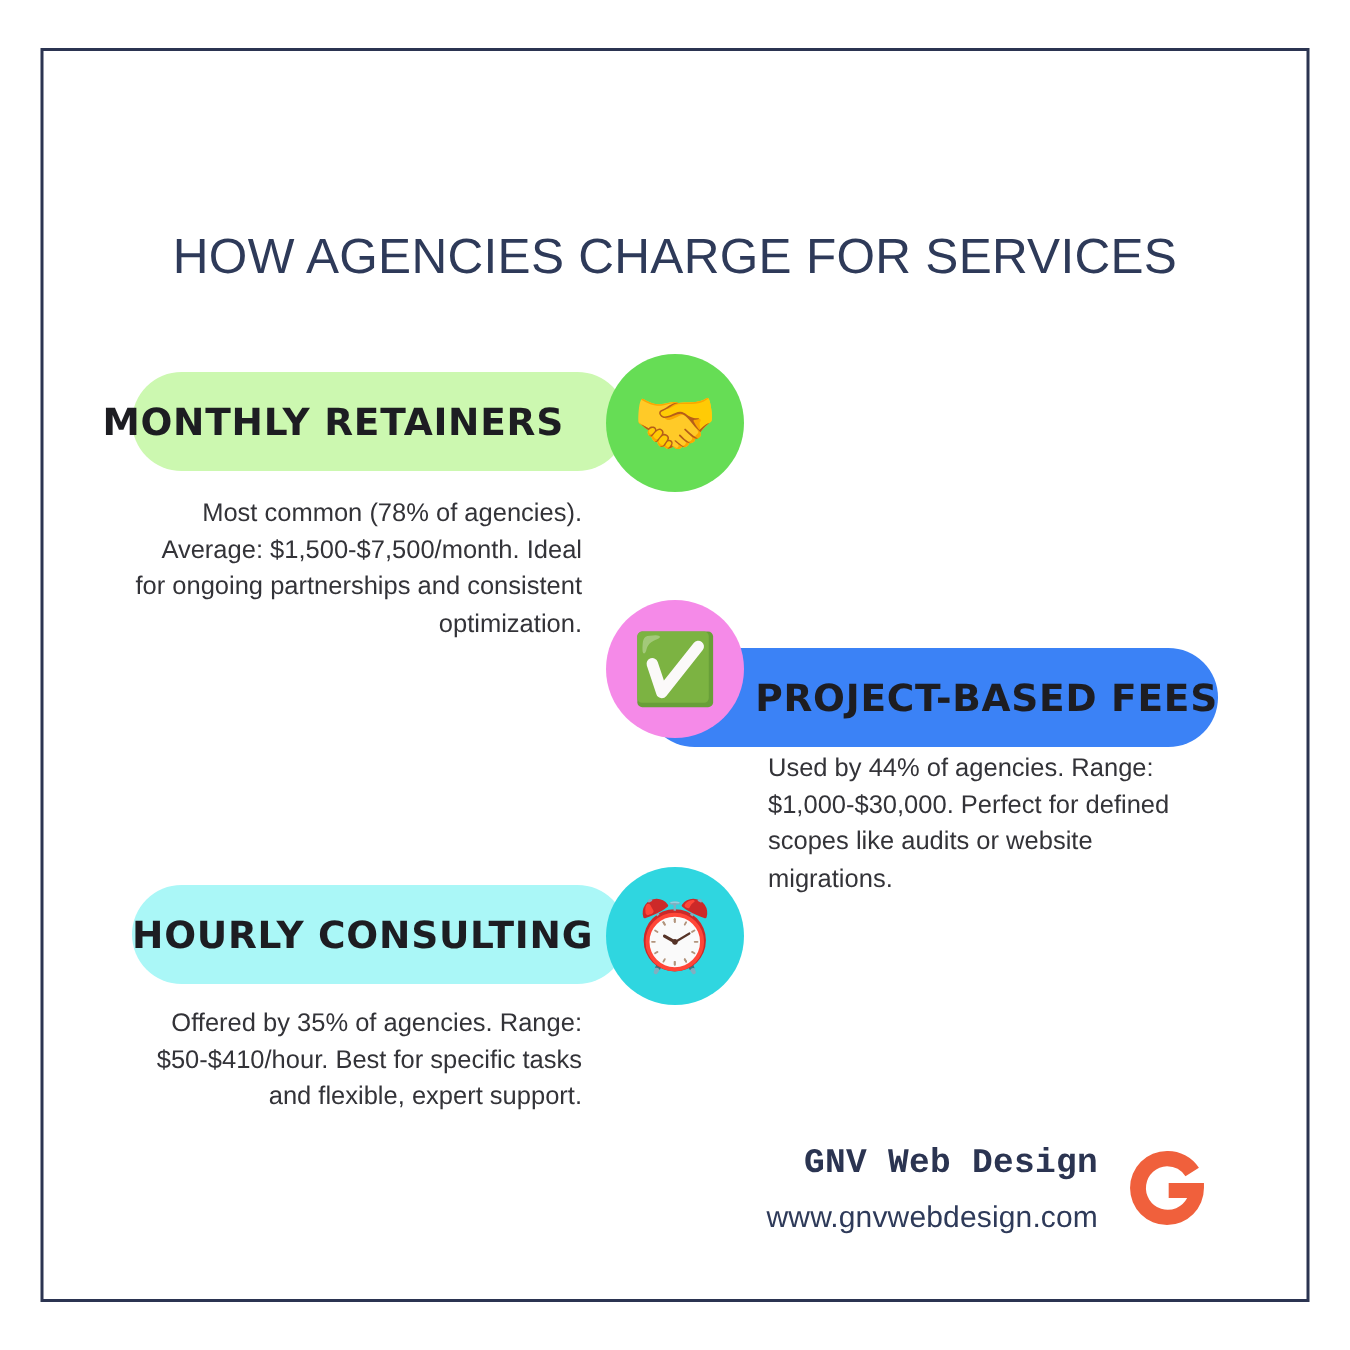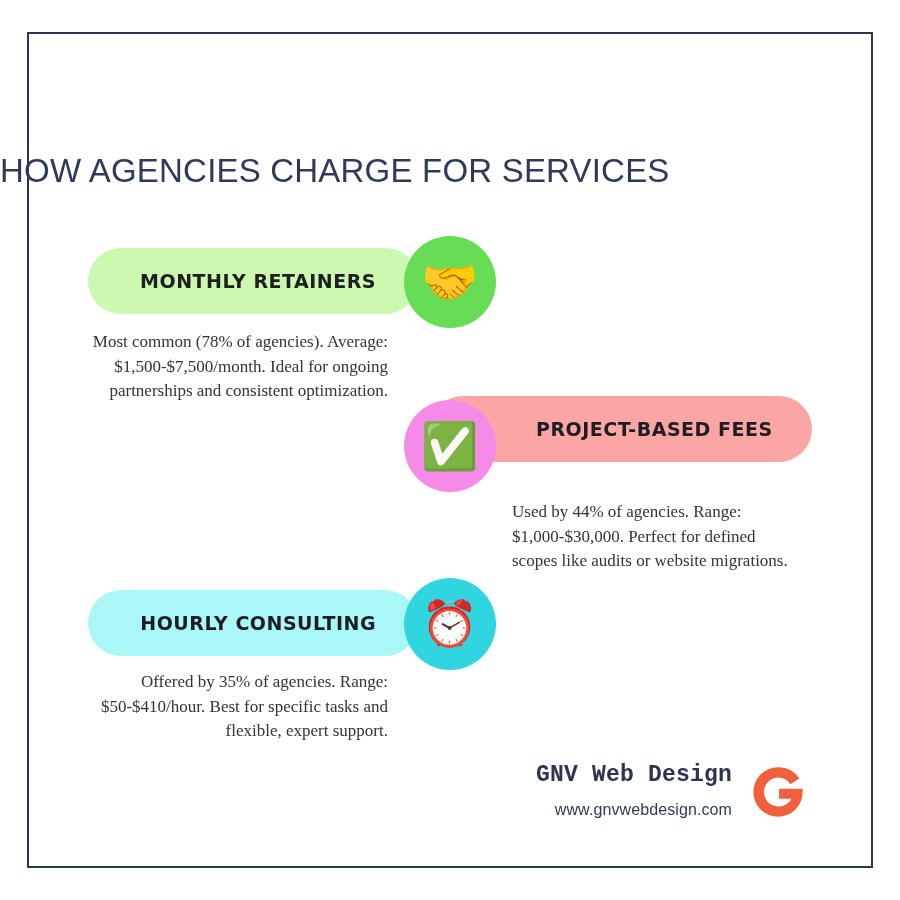--- a/index.html
+++ b/index.html
@@ -45,72 +45,72 @@
     font-size: 27.5px;
     letter-spacing: 0.4px;
     color: #2b3451;
     white-space: nowrap;
   }
   #subtitle {
     position: absolute;
     left: 0;
     top: 152px;
     width: 900px;
+    text-align: center;
     font-family: "Liberation Sans", sans-serif;
     font-weight: normal;
     font-size: 33px;
     letter-spacing: 0.2px;
     color: #2e3a59;
     white-space: nowrap;
   }
 
   
   .pill {
     position: absolute;
     height: 66px;
     border-radius: 33px;
     display: flex;
     align-items: center;
     box-sizing: border-box;
   }
   .pill-label {
     font-family: "DejaVu Sans", sans-serif;
     font-weight: bold;
-    font-size: 19px;
+    font-size: 25px;
     letter-spacing: 0.5px;
     color: #1d1d22;
     white-space: nowrap;
-    margin-left: 16px;
   }
 
   
   #pill-1 {
     left: 88px;
     top: 248px;
     width: 330px;
     background: #ccf8b0;
     justify-content: flex-end;
     padding-right: 42px;
   }
   
   #pill-2 {
     left: 430px;
-    top: 396px;
+    top: 432px;
     width: 382px;
-    background: #fca5a5;
-    justify-content: flex-start;
+    background: #3b82f6;
+    justify-content: flex-end;
     padding-left: 90px;
   }
   
   #pill-3 {
     left: 88px;
     top: 590px;
     width: 330px;
     background: #aaf7f7;
-    justify-content: flex-end;
+    justify-content: flex-start;
     padding-right: 42px;
   }
 
   
   .circle {
     position: absolute;
     width: 92px;
     height: 92px;
     border-radius: 50%;
     display: flex;
@@ -119,21 +119,21 @@
     font-size: 46px;
     line-height: 1;
   }
   #circle-1 { left: 404px; top: 236px; background: #66dd55; }
   #circle-2 { left: 404px; top: 400px; background: #f58ae8; }
   #circle-3 { left: 404px; top: 578px; background: #2fd6e0; }
 
   
   .body-text {
     position: absolute;
-    font-family: Liberation Serif, serif;
+    font-family: Liberation Sans, sans-serif;
     font-size: 17px;
     line-height: 1.45;
     color: #333338;
   }
   #body-1 {
     left: 88px;
     top: 330px;
     width: 300px;
     text-align: right;
   }
@@ -170,21 +170,21 @@
     font-weight: bold;
     font-size: 23px;
     color: #2b3451;
     letter-spacing: 0.2px;
     white-space: nowrap;
   }
   #footer-url {
     margin-top: 13px;
     font-family: "Liberation Sans", sans-serif;
     font-weight: normal;
-    font-size: 16px;
+    font-size: 20px;
     color: #2e3a59;
     letter-spacing: 0.1px;
     white-space: nowrap;
   }
   #footer-logo {
     position: absolute;
     left: 280px;
     top: 2px;
     width: 56px;
     height: 56px;

